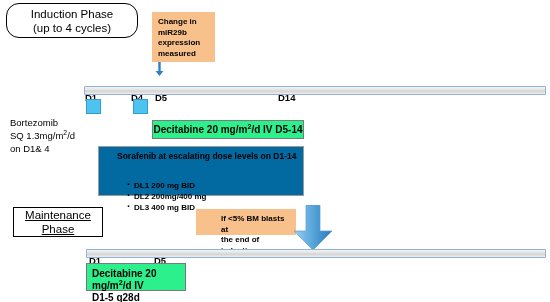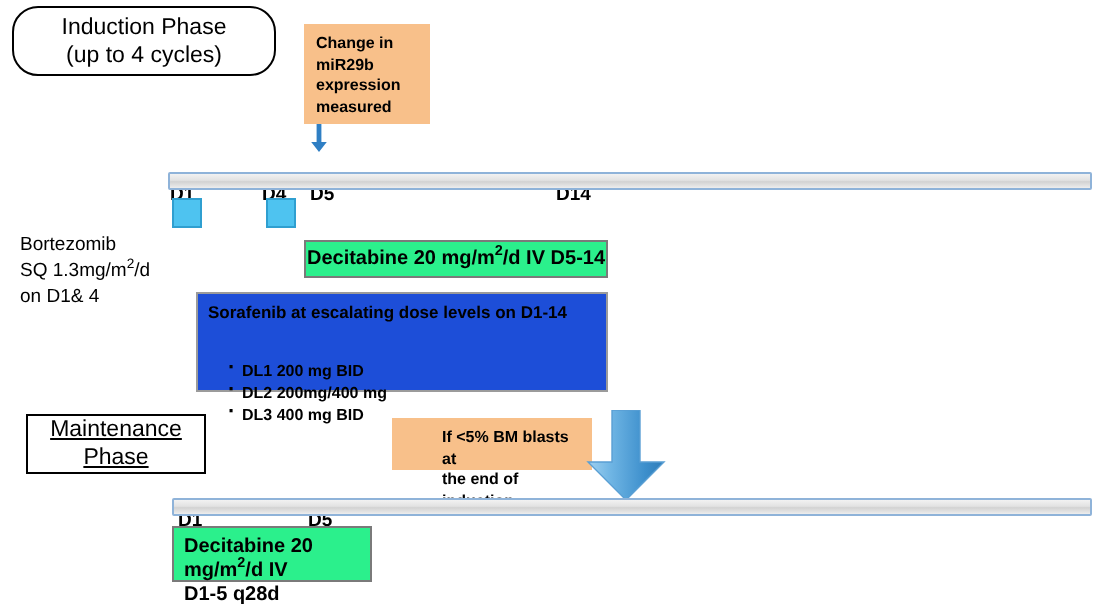--- a/index.html
+++ b/index.html
@@ -70,26 +70,26 @@
   }
   .callout-green.center {
     display: flex;
     align-items: center;
     justify-content: center;
   }
   .callout-green.padded {
     padding: 4px 5px 0 5px;
   }
   .callout-red {
-    background: #1d4ed8;
+    background: #0369a1;
     border: 1px solid #9b9b9b;
     font-size: 8.5px;
     font-weight: bold;
     line-height: 11px;
-    padding: 4px 5px 0 5px;
+    padding: 4px 5px 0 18px;
   }
   .callout-orange {
     background: #f8c08a;
     border: none;
     font-size: 8px;
     font-weight: bold;
     line-height: 10.5px;
     padding: 5px 5px 0 6px;
   }
 

